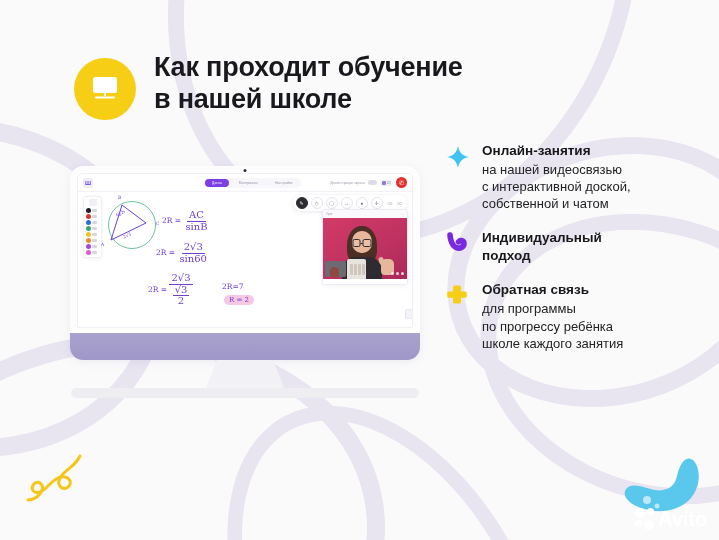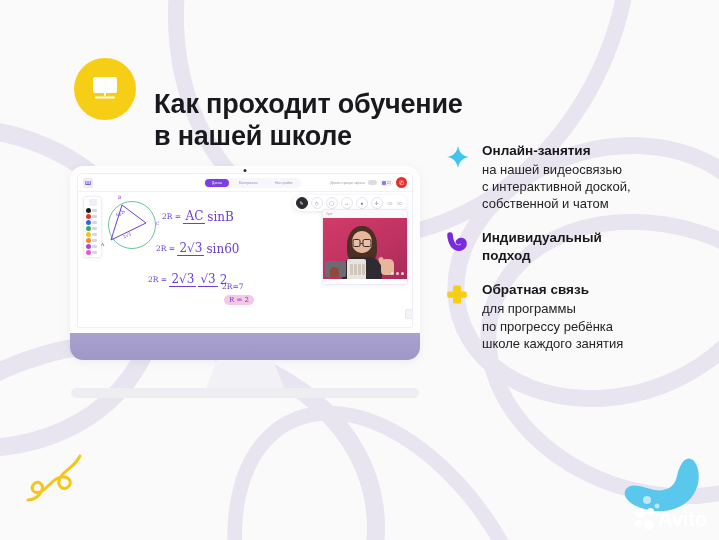--- a/index.html
+++ b/index.html
@@ -93,21 +93,20 @@
     justify-content: center;
     flex: none;
     margin-top: 6px;
   }
   .title-block {
     font-size: 27px;
     line-height: 1.18;
     font-weight: bold;
     color: #19191d;
     letter-spacing: -0.2px;
-    margin-top: 37px;
   }
   .title-line { display: block; white-space: nowrap; }
 
   
   .features {
     position: absolute;
     left: 446px;
     top: 143px;
     width: 280px;
   }
@@ -346,24 +345,24 @@
     white-space: nowrap;
   }
   .meq {
     position: absolute;
     font-size: 7.5px;
     color: #6d3fd1;
     white-space: nowrap;
   }
   .frac {
     display: inline-flex;
-    flex-direction: row;
+    flex-direction: column;
     align-items: center;
     vertical-align: middle;
-    font-size: 12px;
+    font-size: 10px;
     line-height: 1.05;
   }
   .frac .num { border-bottom: .7px solid #6d3fd1; padding: 0 2px; }
   .frac .den { padding: 0 2px; }
   .highlight-r {
     position: absolute;
     font-size: 7px;
     color: #6d3fd1;
     background: #f7c8e4;
     border-radius: 5px;

